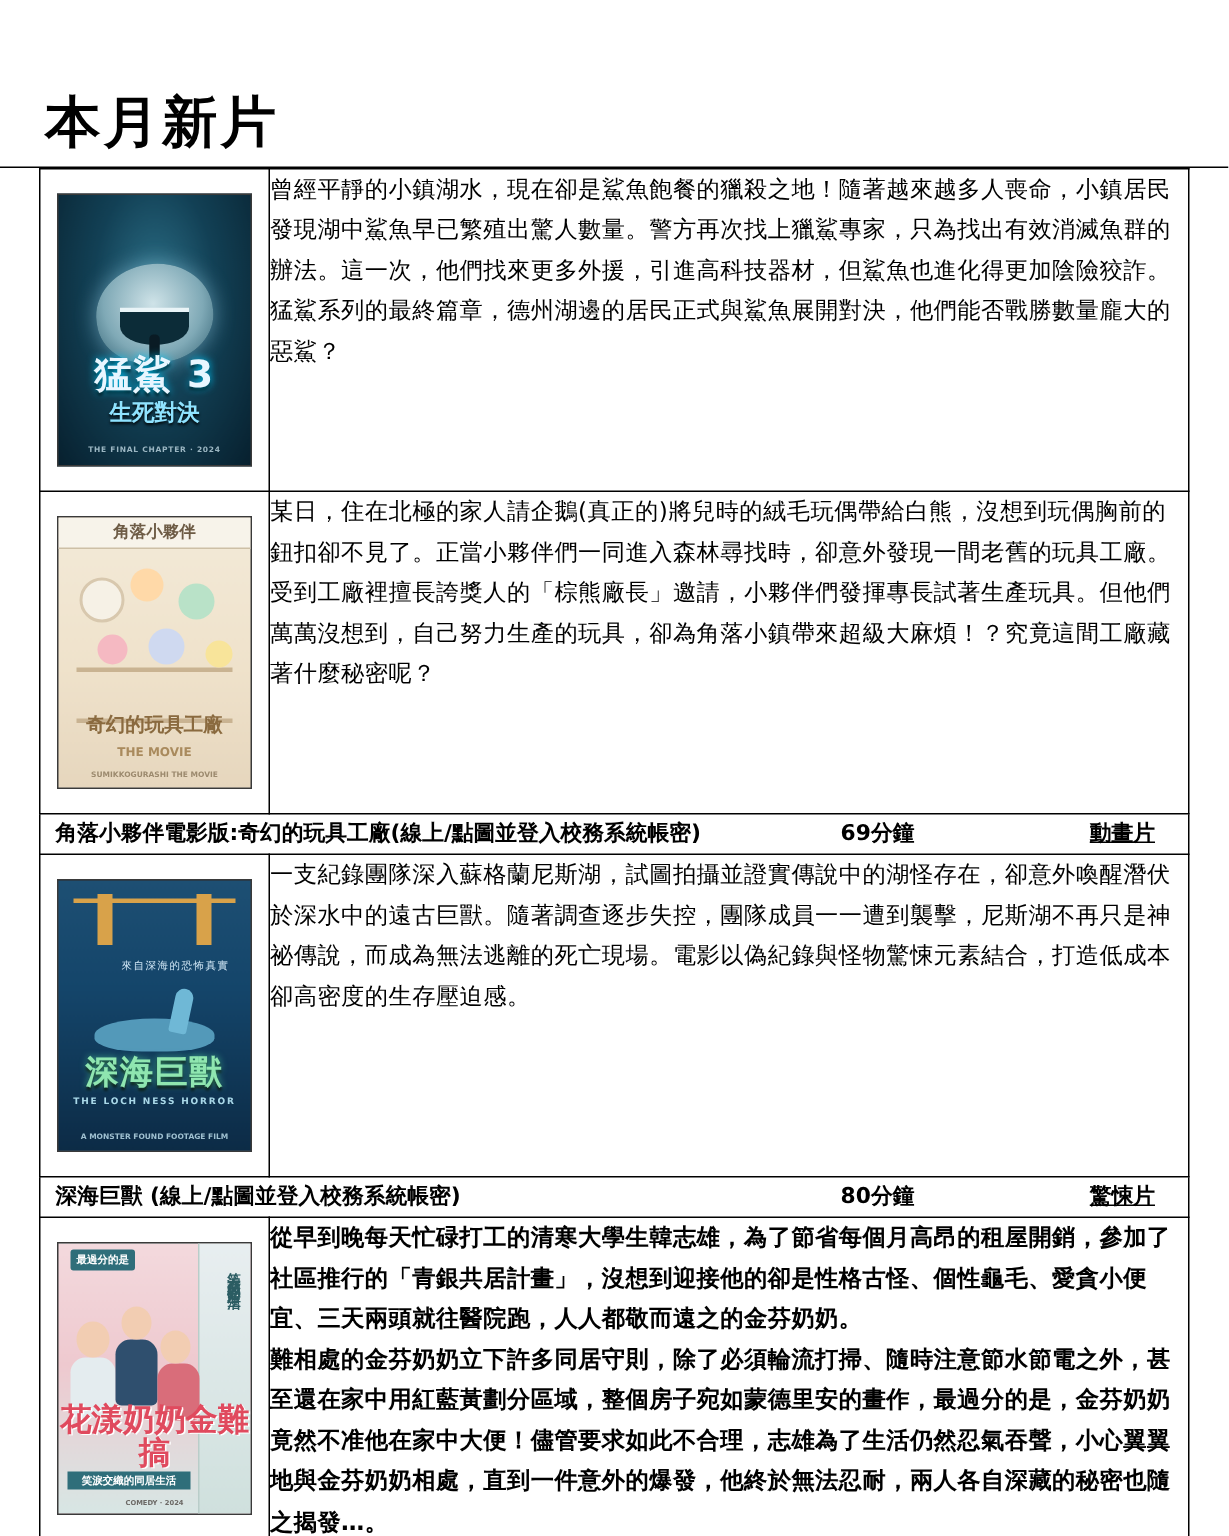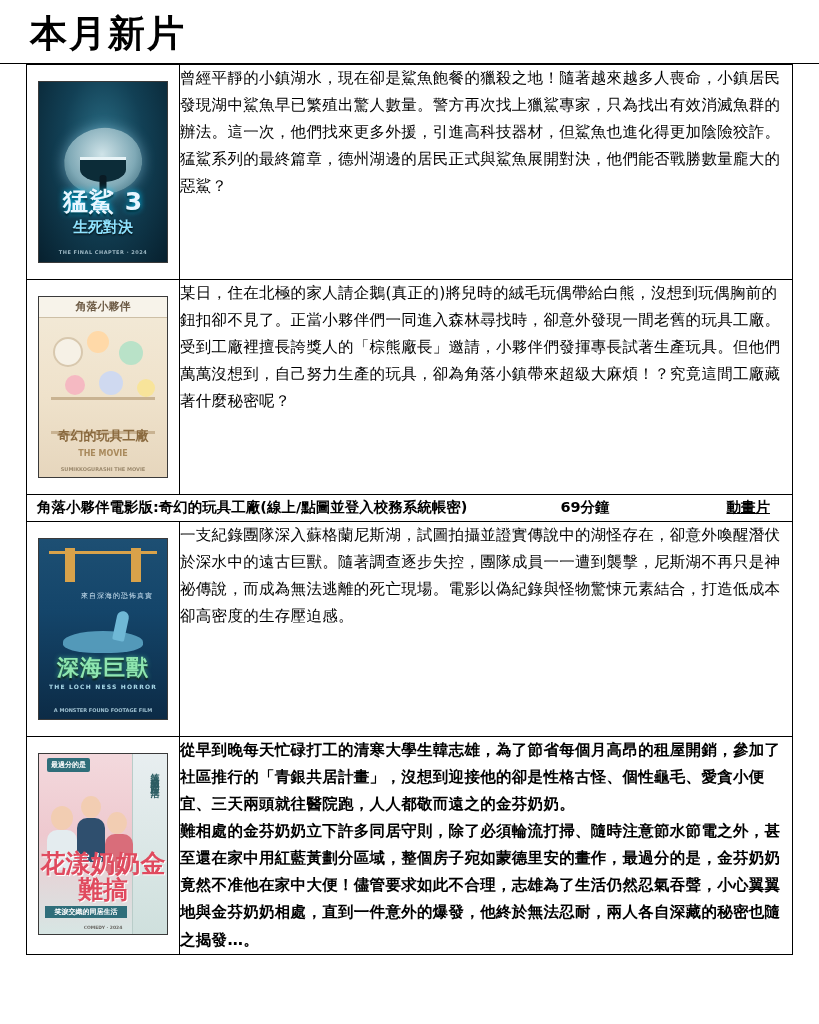--- a/index.html
+++ b/index.html
@@ -19,20 +19,21 @@
     height: 1024px;
     box-sizing: border-box;
     position: relative;
   }
   .page-title {
     font-size: 37px;
     font-weight: 700;
     letter-spacing: 2px;
     padding: 14px 0 8px 30px;
     line-height: 1.1;
+    margin-top: 48px;
   }
   .rule {
     border-top: 1px solid #000;
     margin: 0;
   }
   .table {
     width: 767px;
     margin: 0 auto;
     border-collapse: collapse;
     table-layout: fixed;
@@ -242,21 +243,21 @@
   .p4 .h3 { width: 20px; height: 22px; left: 62px; top: 24px; }
   .p4 .torso { position: absolute; border-radius: 10px 10px 4px 4px; }
   .p4 .b1 { width: 30px; height: 40px; left: 2px; top: 42px; background: #e4ecef; }
   .p4 .b2 { width: 28px; height: 44px; left: 32px; top: 30px; background: #2f4f6e; }
   .p4 .b3 { width: 28px; height: 38px; left: 60px; top: 46px; background: #d96d7a; }
   .p4 .badge {
     position: absolute; left: 8px; top: 4px; background: #2f6e7a; color: #fff;
     font-size: 7px; padding: 2px 4px; border-radius: 2px; font-weight: 700;
   }
   .p4 .title {
-    bottom: 30px; color: #e04a5e; font-size: 25px;
+    bottom: 30px; color: #e04a5e; font-size: 21px;
     text-shadow: 1px 1px 0 #fff; letter-spacing: 0;
   }
   .p4 .strip {
     position: absolute; left: 6px; right: 40px; bottom: 16px; height: 12px;
     background: #2f6e7a; color: #fff; font-size: 7px; text-align: center;
     line-height: 12px; font-weight: 700;
   }
   .p4 .credits { bottom: 3px; color: #6c6a66; font-size: 4.5px; }
 </style>
 </head>
@@ -333,20 +334,29 @@
           </div>
           <div class="ptext title">深海巨獸</div>
           <div class="ptext sub">THE LOCH NESS HORROR</div>
           <div class="ptext credits">A MONSTER FOUND FOOTAGE FILM</div>
         </div>
       </td>
       <td class="desc-cell">
         <p>一支紀錄團隊深入蘇格蘭尼斯湖，試圖拍攝並證實傳說中的湖怪存在，卻意外喚醒潛伏於深水中的遠古巨獸。隨著調查逐步失控，團隊成員一一遭到襲擊，尼斯湖不再只是神祕傳說，而成為無法逃離的死亡現場。電影以偽紀錄與怪物驚悚元素結合，打造低成本卻高密度的生存壓迫感。</p>
       </td>
     </tr>
+    <tr class="info-row">
+      <td colspan="2">
+        <div class="info-bar">
+          <span class="info-title">深海巨獸 (線上/點圖並登入校務系統帳密)</span>
+          <span class="info-duration">80分鐘</span>
+          <span class="info-genre">驚悚片</span>
+        </div>
+      </td>
+    </tr>
 
     <tr>
       <td class="poster-cell">
         <div class="poster p4">
           <div class="vband"></div>
           <div class="vtext">笑淚交織的同居生活</div>
           <div class="badge">最過分的是</div>
           <div class="ppl">
             <div class="torso b1"></div>
             <div class="torso b2"></div>

